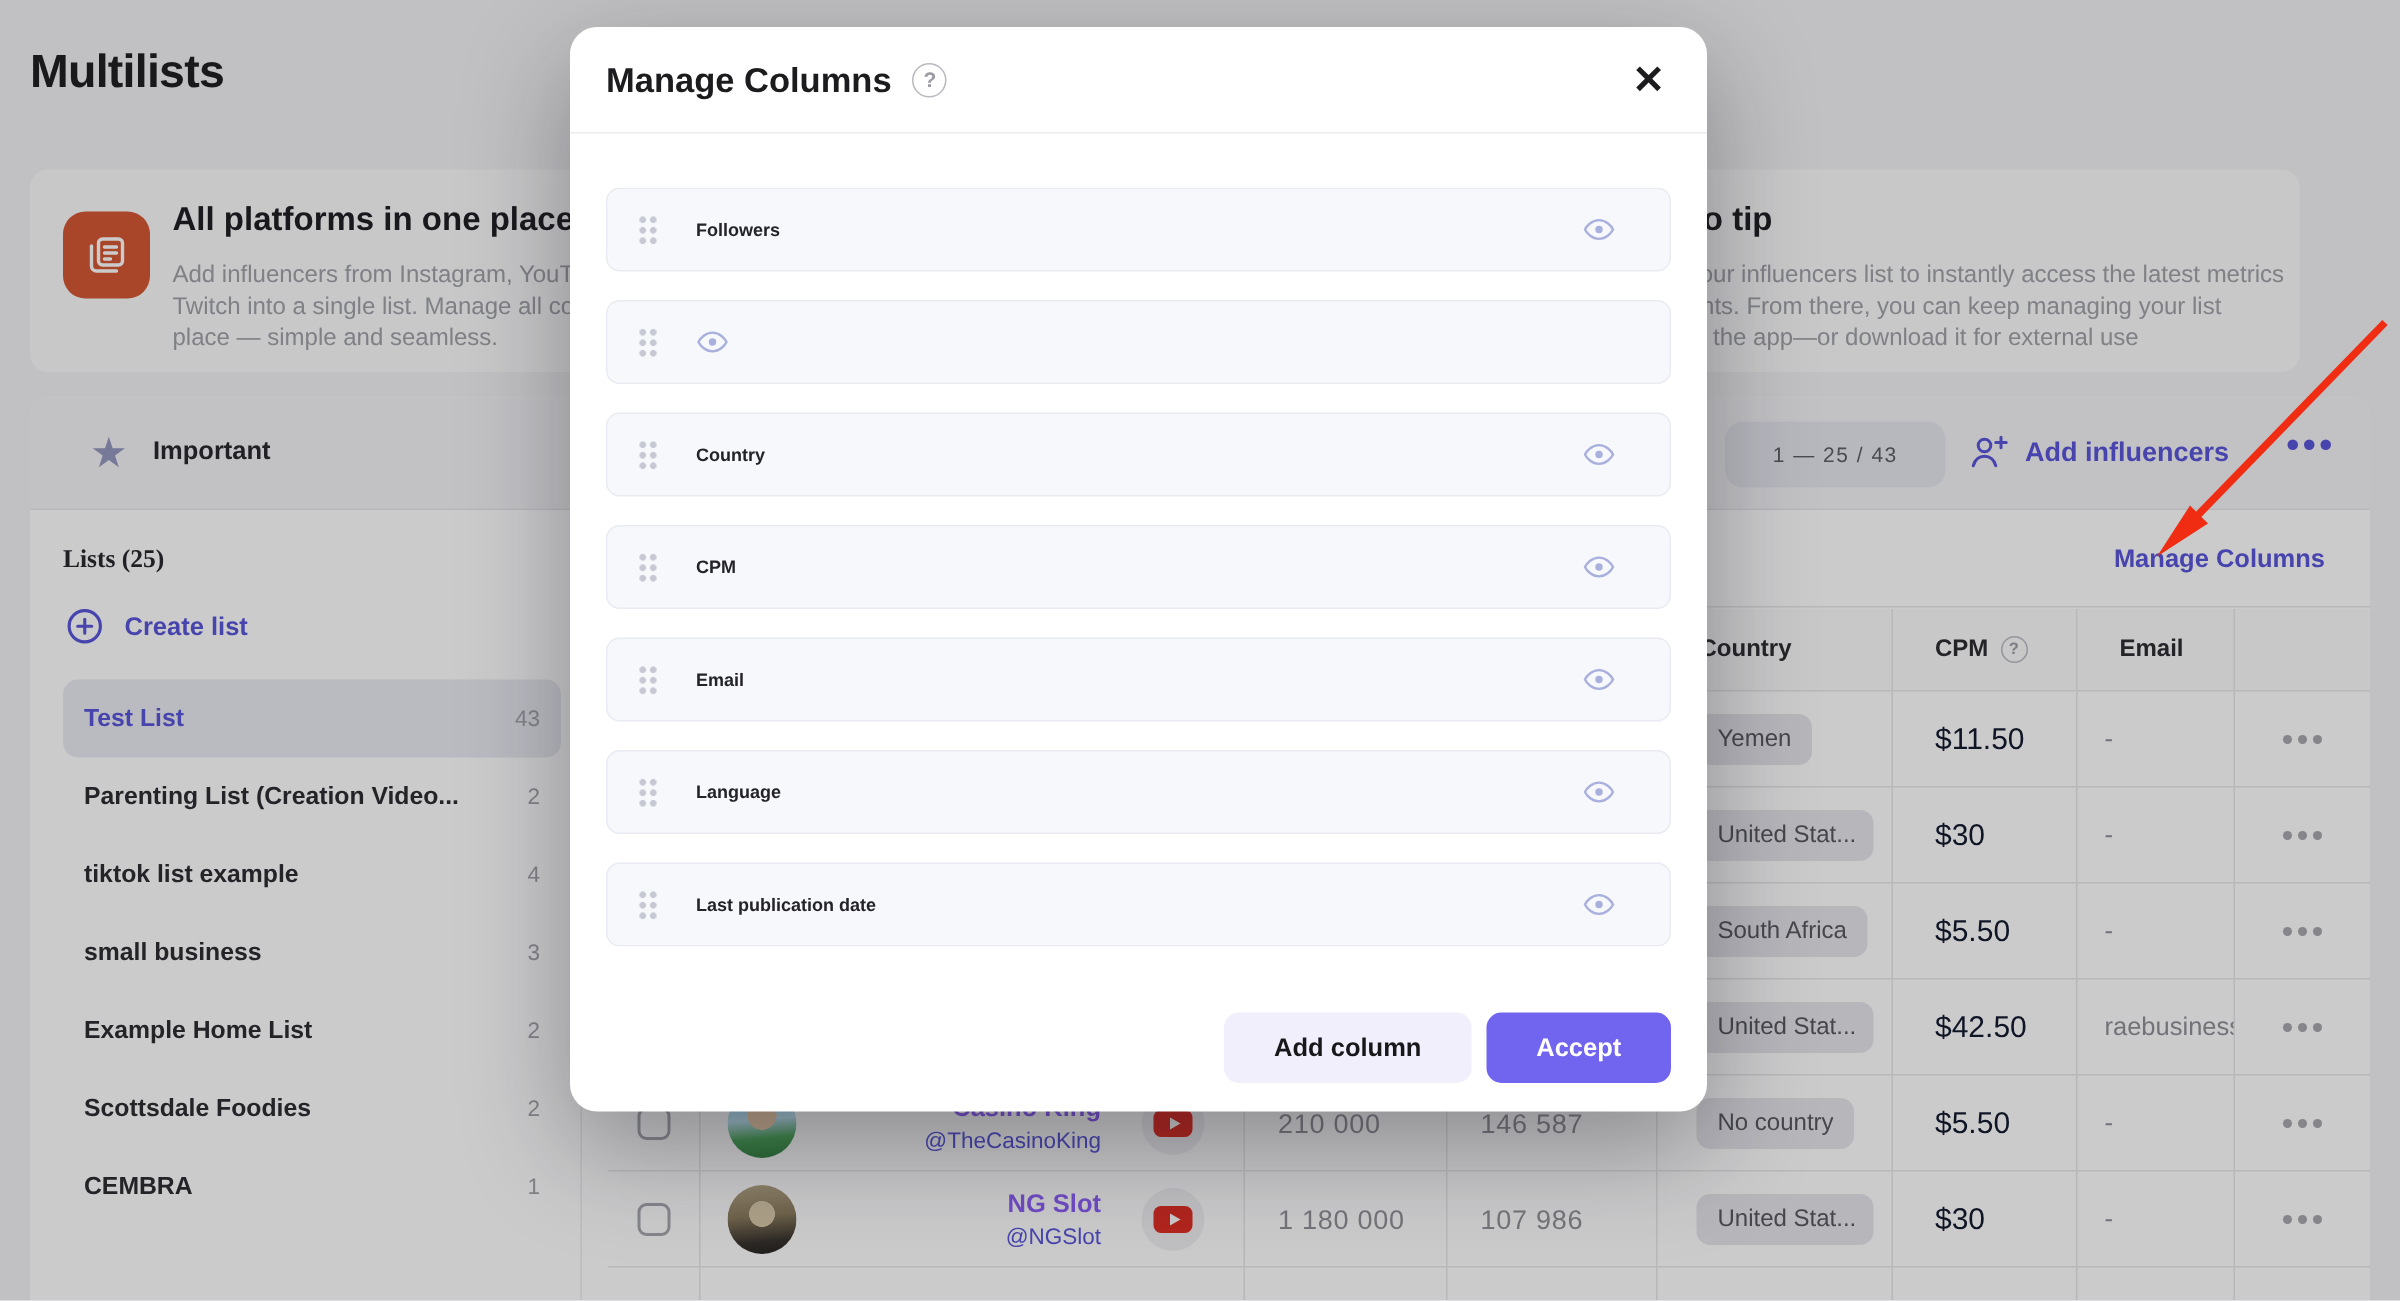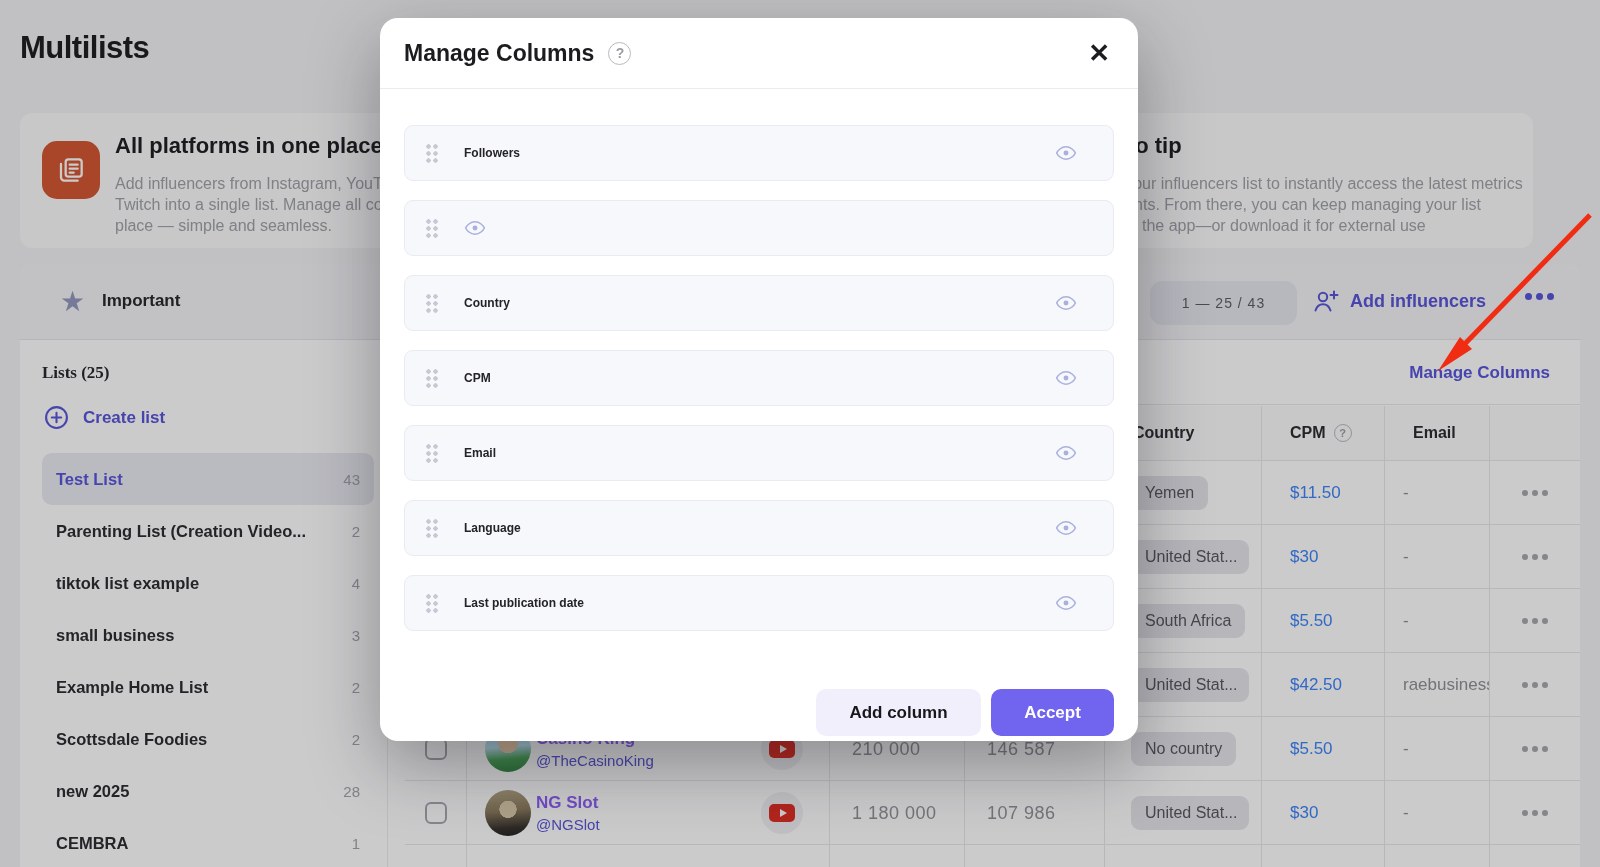--- a/index.html
+++ b/index.html
@@ -45,34 +45,34 @@
   .manage-columns-link { position:absolute; right:30px; top:22px; font-size:17px; font-weight:600; color:#5652d8; cursor:pointer; }
   .tgrid { display:grid; grid-template-columns:62px 363px 135px 140px 157px 123px 105px 90px; }
   .thead { position:absolute; left:0; top:65px; width:1175px; height:55px; background:#fbfbfc; border-bottom:1px solid #e7e7ea; }
   .thead .cell { display:flex; align-items:center; padding-left:28px; font-size:16px; font-weight:700; color:#2a2a2e; border-right:1px solid #e7e7ea; gap:8px; }
   .thead .cell:last-child, .trow .cell:last-child { border-right:none; }
   .tbody { position:absolute; left:0; top:120px; width:1175px; }
   .trow { height:64px; border-bottom:1px solid #e7e7ea; }
   .trow .cell { display:flex; align-items:center; border-right:1px solid #e7e7ea; height:64px; overflow:hidden; }
   .cell.c-check { justify-content:center; }
   .checkbox { width:22px; height:22px; border:2px solid #a6a6ad; border-radius:6px; background:#fff; cursor:pointer; }
-  .cell.c-name { padding-left:18px; gap:5px; }
+  .cell.c-name { padding-left:18px; gap:27px;text-align:right; }
   .avatar { width:46px; height:46px; border-radius:50%; flex:none; }
   .avatar.av-casino { background:radial-gradient(circle at 50% 38%, #e9c8a6 0 26%, transparent 27%), linear-gradient(175deg, #8fd0ec 0%, #bfe4f2 45%, #4aa457 70%, #2e7d3b 100%); }
   .avatar.av-ngslot { background:radial-gradient(circle at 50% 42%, #d9c9a8 0 24%, transparent 25%), linear-gradient(175deg, #b5a684 0%, #8a7a5c 45%, #35302a 80%, #21201e 100%); }
   .name-stack { display:flex; flex-direction:column; gap:3px; flex:1; min-width:0; }
   .inf-name { font-size:17px; font-weight:700; color:#8b5cf6; }
   .inf-handle { font-size:15px; color:#5652d8; cursor:pointer; }
   .yt-chip { width:42px; height:42px; border-radius:50%; background:#f1f1f4; display:flex; align-items:center; justify-content:center; margin-right:26px; flex:none; }
   .yt-badge { width:26px; height:18px; background:#df2b20; border-radius:5px; display:flex; align-items:center; justify-content:center; }
   .yt-badge i { width:0; height:0; border-left:7px solid #fff; border-top:4.5px solid transparent; border-bottom:4.5px solid transparent; margin-left:2px; }
   .cell.c-num { padding-left:22px; font-size:18px; color:#909096; letter-spacing:0.5px; }
   .cell.c-country { padding-left:26px; }
   .country-pill { background:#e5e5ea; color:#55555c; border-radius:9px; padding:8px 14px; font-size:16px; white-space:nowrap; max-width:118px; overflow:hidden; }
-  .cell.c-cpm { padding-left:28px; font-size:17px; color:#3b82f6; }
+  .cell.c-cpm { padding-left:28px; font-size:20px; color:#0f172a; }
   .cell.c-email { padding-left:18px; font-size:17px; color:#8e8e94; white-space:nowrap; }
   .cell.c-actions { justify-content:center; }
   .row-more { display:flex; gap:4px; cursor:pointer; }
   .row-more i { width:6px; height:6px; border-radius:50%; background:#a6a6ac; }
   .trow.partial { height:23px; border-bottom:none; }
   .trow.partial .cell { height:23px; }
 
   
   .overlay { position:absolute; inset:0; background:rgba(18,18,24,0.22); z-index:10; }
 
@@ -82,21 +82,21 @@
   .modal-title { font-size:23px; font-weight:700; color:#1c1c1f; }
   .help-icon { width:23px; height:23px; border:1.5px solid #b9b9c0; border-radius:50%; color:#9b9ba2; font-size:14px; font-weight:700; display:flex; align-items:center; justify-content:center; margin-left:14px; cursor:pointer; }
   .close-icon { margin-left:auto; font-size:26px; font-weight:700; color:#1c1c1f; cursor:pointer; line-height:1; }
   .modal-list { position:absolute; left:24px; top:107px; width:710px; height:506px; overflow:hidden; display:flex; flex-direction:column; gap:19px; }
   .col-item { flex:none; height:56px; background:#f7f8fb; border:1px solid #e9ebf2; border-radius:9px; display:flex; align-items:center; padding:0 36px 0 20px; }
   .drag-handle { width:13px; height:20px; margin-right:26px; cursor:grab;
     background-image:radial-gradient(circle, #c6c9d3 2px, transparent 2.4px);
     background-size:7px 7px; background-position:0 0; }
   .col-label { font-size:12px; font-weight:600; color:#232328; flex:1; }
   .eye-icon { cursor:pointer; display:flex; }
-  .modal-footer { position:absolute; right:24px; bottom:5px; display:flex; gap:10px; }
+  .modal-footer { position:absolute; right:24px; bottom:19px; display:flex; gap:10px; }
   .btn { height:47px; border:none; border-radius:10px; font-family:"Liberation Sans",sans-serif; font-size:17px; font-weight:700; cursor:pointer; }
   .btn-add { width:165px; background:#f1effc; color:#18181b; }
   .btn-accept { width:123px; background:#7164ee; color:#ffffff; }
 
   
   .anno-arrow { position:absolute; left:1420px; top:195px; z-index:30; pointer-events:none; }
 </style>
 </head>
 <body>
 
@@ -179,24 +179,20 @@
         </div>
         <div class="slist-item">
           <span class="lbl">Example Home List</span>
           <span class="cnt">2</span>
         </div>
         <div class="slist-item">
           <span class="lbl">Scottsdale Foodies</span>
           <span class="cnt">2</span>
         </div>
         <div class="slist-item">
-          <span class="lbl">new 2025</span>
-          <span class="cnt">28</span>
-        </div>
-        <div class="slist-item">
           <span class="lbl">CEMBRA</span>
           <span class="cnt">1</span>
         </div>
       </div>
     </aside>
 
     <div class="table-area">
       <div class="table-subbar">
         <span class="manage-columns-link">Manage Columns</span>
       </div>

